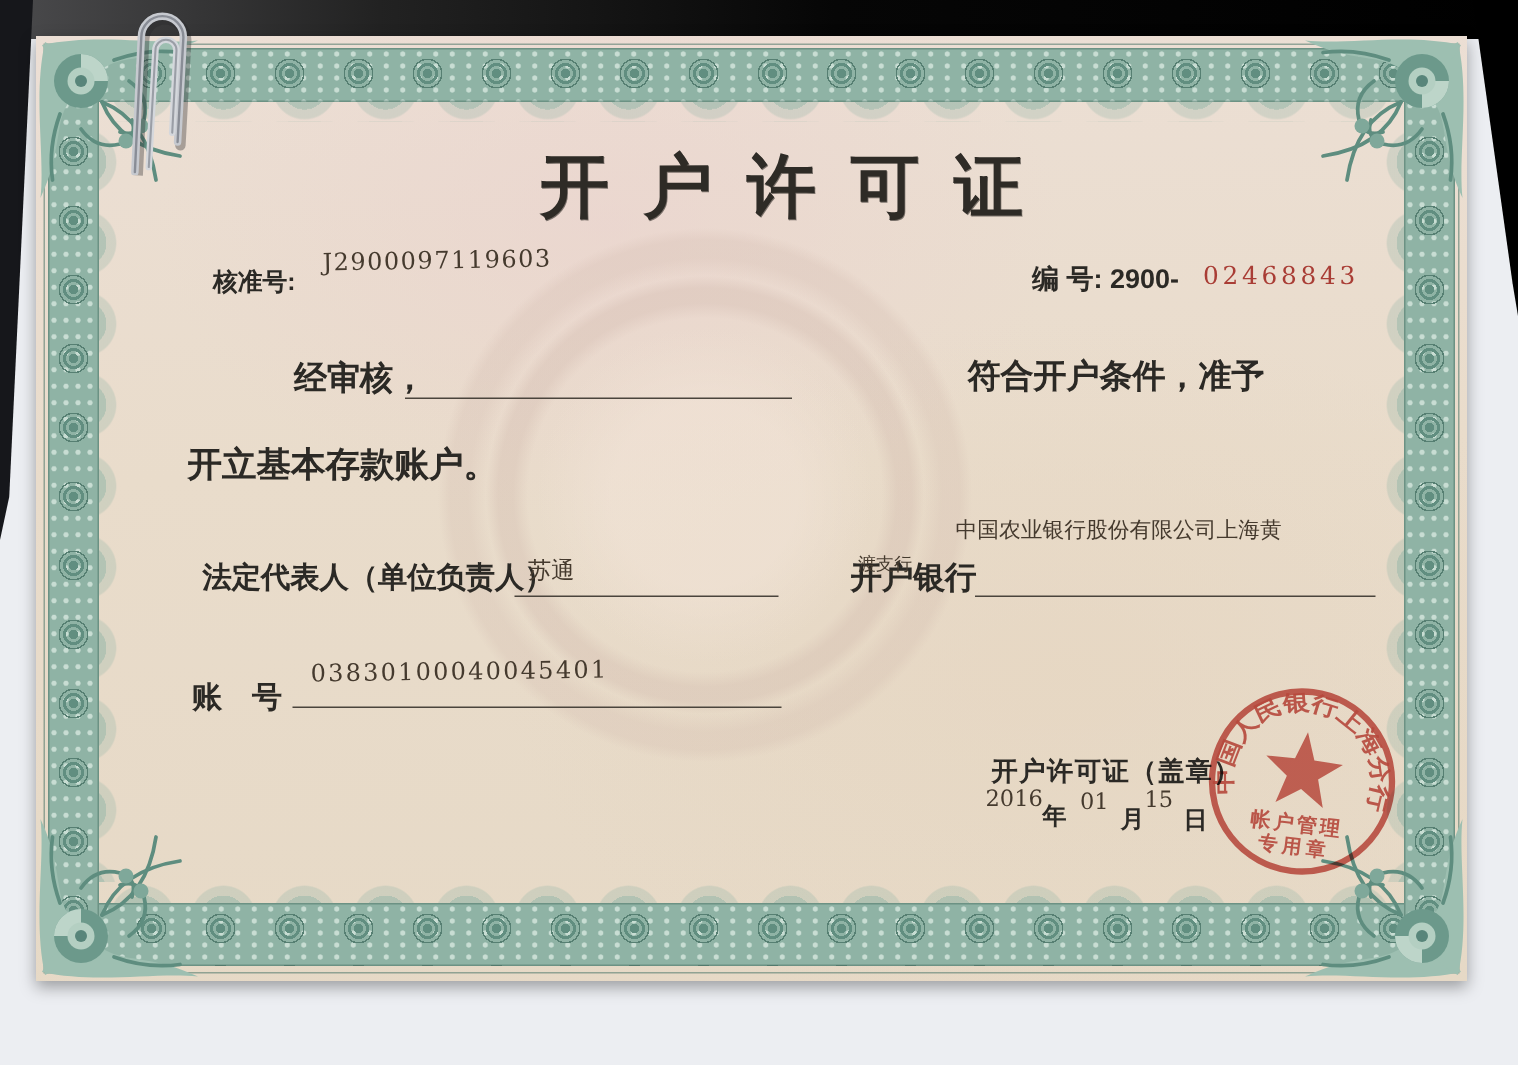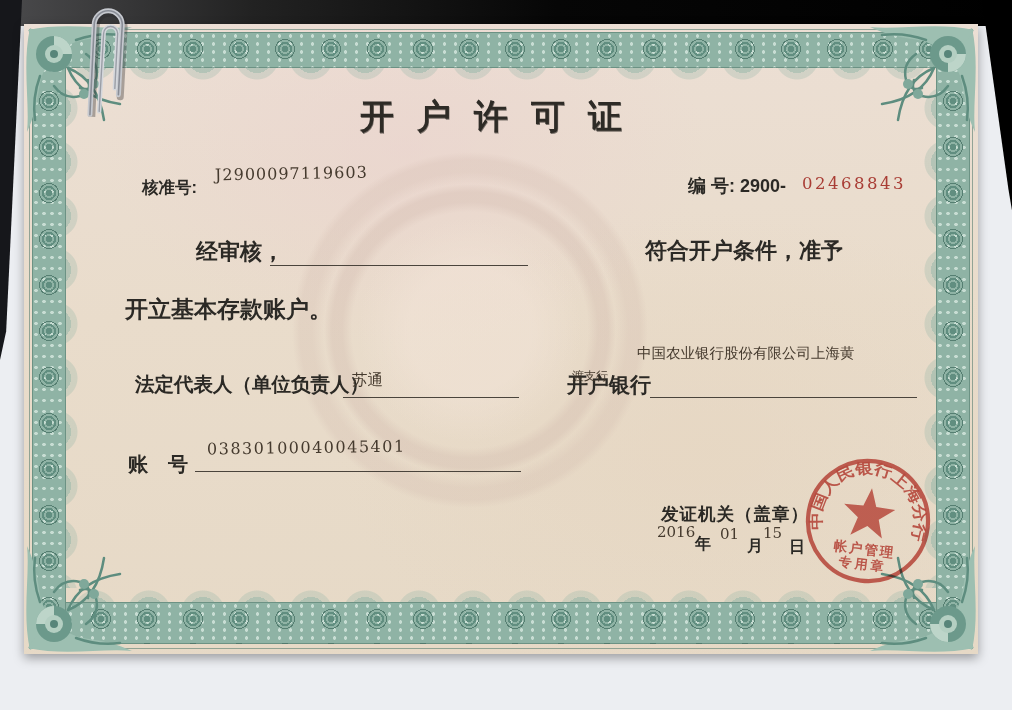--- a/index.html
+++ b/index.html
@@ -36,21 +36,21 @@
   .band.v{background-size:34px 46px, 8px 11px;}
   .sc{pointer-events:none;}
   .sc.top{background:radial-gradient(circle 24px at 50% -10px, rgba(143,179,165,.6) 0 15px, rgba(143,179,165,.28) 15px 21px, rgba(143,179,165,0) 22px);background-size:54px 13px;background-repeat:repeat-x;}
   .sc.bot{background:radial-gradient(circle 24px at 50% 24px, rgba(143,179,165,.6) 0 15px, rgba(143,179,165,.28) 15px 21px, rgba(143,179,165,0) 22px);background-size:54px 14px;background-repeat:repeat-x;}
   .sc.lft{background:radial-gradient(circle 24px at -10px 50%, rgba(143,179,165,.6) 0 15px, rgba(143,179,165,.28) 15px 21px, rgba(143,179,165,0) 22px);background-size:12px 54px;background-repeat:repeat-y;}
   .sc.rgt{background:radial-gradient(circle 24px at 22px 50%, rgba(143,179,165,.6) 0 15px, rgba(143,179,165,.28) 15px 21px, rgba(143,179,165,0) 22px);background-size:12px 54px;background-repeat:repeat-y;}
   .lbl{color:#2b2925;font-weight:700;white-space:nowrap;}
   .val{color:#453a2e;font-family:"DejaVu Serif", serif;white-space:nowrap;}
   .ul{border-bottom:1.6px solid #4a443c;height:1px;}
   .title{
-    color:#2e2b26;font-weight:700;font-size:34px;letter-spacing:23px;
+    color:#2e2b26;font-weight:700;font-size:46px;letter-spacing:23px;
     font-family:"DejaVu Serif", serif; white-space:nowrap;
     text-shadow:0.5px 0.5px 0 rgba(46,43,38,.6);
     text-align:center;
   }
   .seal-svg{mix-blend-mode:multiply;opacity:.92;}
 </style>
 </head>
 <body>
 
 <div class="abs top-dark"></div>
@@ -170,21 +170,21 @@
   <div class="abs ul" style="left:319px;top:372px;width:176px;"></div>
   <div class="abs lbl" style="left:543px;top:347px;font-size:21px;">开户银行</div>
   <div class="abs val" style="left:613px;top:320px;font-size:14.5px;">中国农业银行股份有限公司上海黄</div>
   <div class="abs val" style="left:548px;top:344px;font-size:12px;">渡支行</div>
   <div class="abs ul" style="left:626px;top:372px;width:267px;"></div>
 
   <div class="abs lbl" style="left:104px;top:427px;font-size:20px;">账　号</div>
   <div class="abs val" style="left:183px;top:414px;font-size:16px;letter-spacing:1.5px;transform:rotate(-0.8deg);">03830100040045401</div>
   <div class="abs ul" style="left:171px;top:446px;width:326px;"></div>
 
-  <div class="abs lbl" style="left:637px;top:478px;font-size:17.5px;letter-spacing:1px;">发证机关（盖章）</div>
+  <div class="abs lbl" style="left:637px;top:478px;font-size:17.5px;letter-spacing:1px;">开户许可证（盖章）</div>
   <div class="abs val" style="left:633px;top:499px;font-size:15px;">2016</div>
   <div class="abs lbl" style="left:671px;top:510px;font-size:16px;">年</div>
   <div class="abs val" style="left:696px;top:501px;font-size:15px;">01</div>
   <div class="abs lbl" style="left:723px;top:512px;font-size:16px;">月</div>
   <div class="abs val" style="left:739px;top:500px;font-size:15px;">15</div>
   <div class="abs lbl" style="left:765px;top:513px;font-size:16px;">日</div>
 
   <svg class="abs seal-svg" style="left:774px;top:427px;transform:rotate(7deg);" width="140" height="140" viewBox="0 0 140 140">
     <circle cx="70" cy="70" r="60" fill="none" stroke="#c5463e" stroke-width="4.2" opacity="0.88"></circle>
     <polygon points="70,37 76.5,55.1 95.7,55.7 80.5,67.4 85.9,85.8 70,75 54.1,85.8 59.5,67.4 44.3,55.7 63.5,55.1" fill="#c5463e" opacity="0.85"></polygon>

